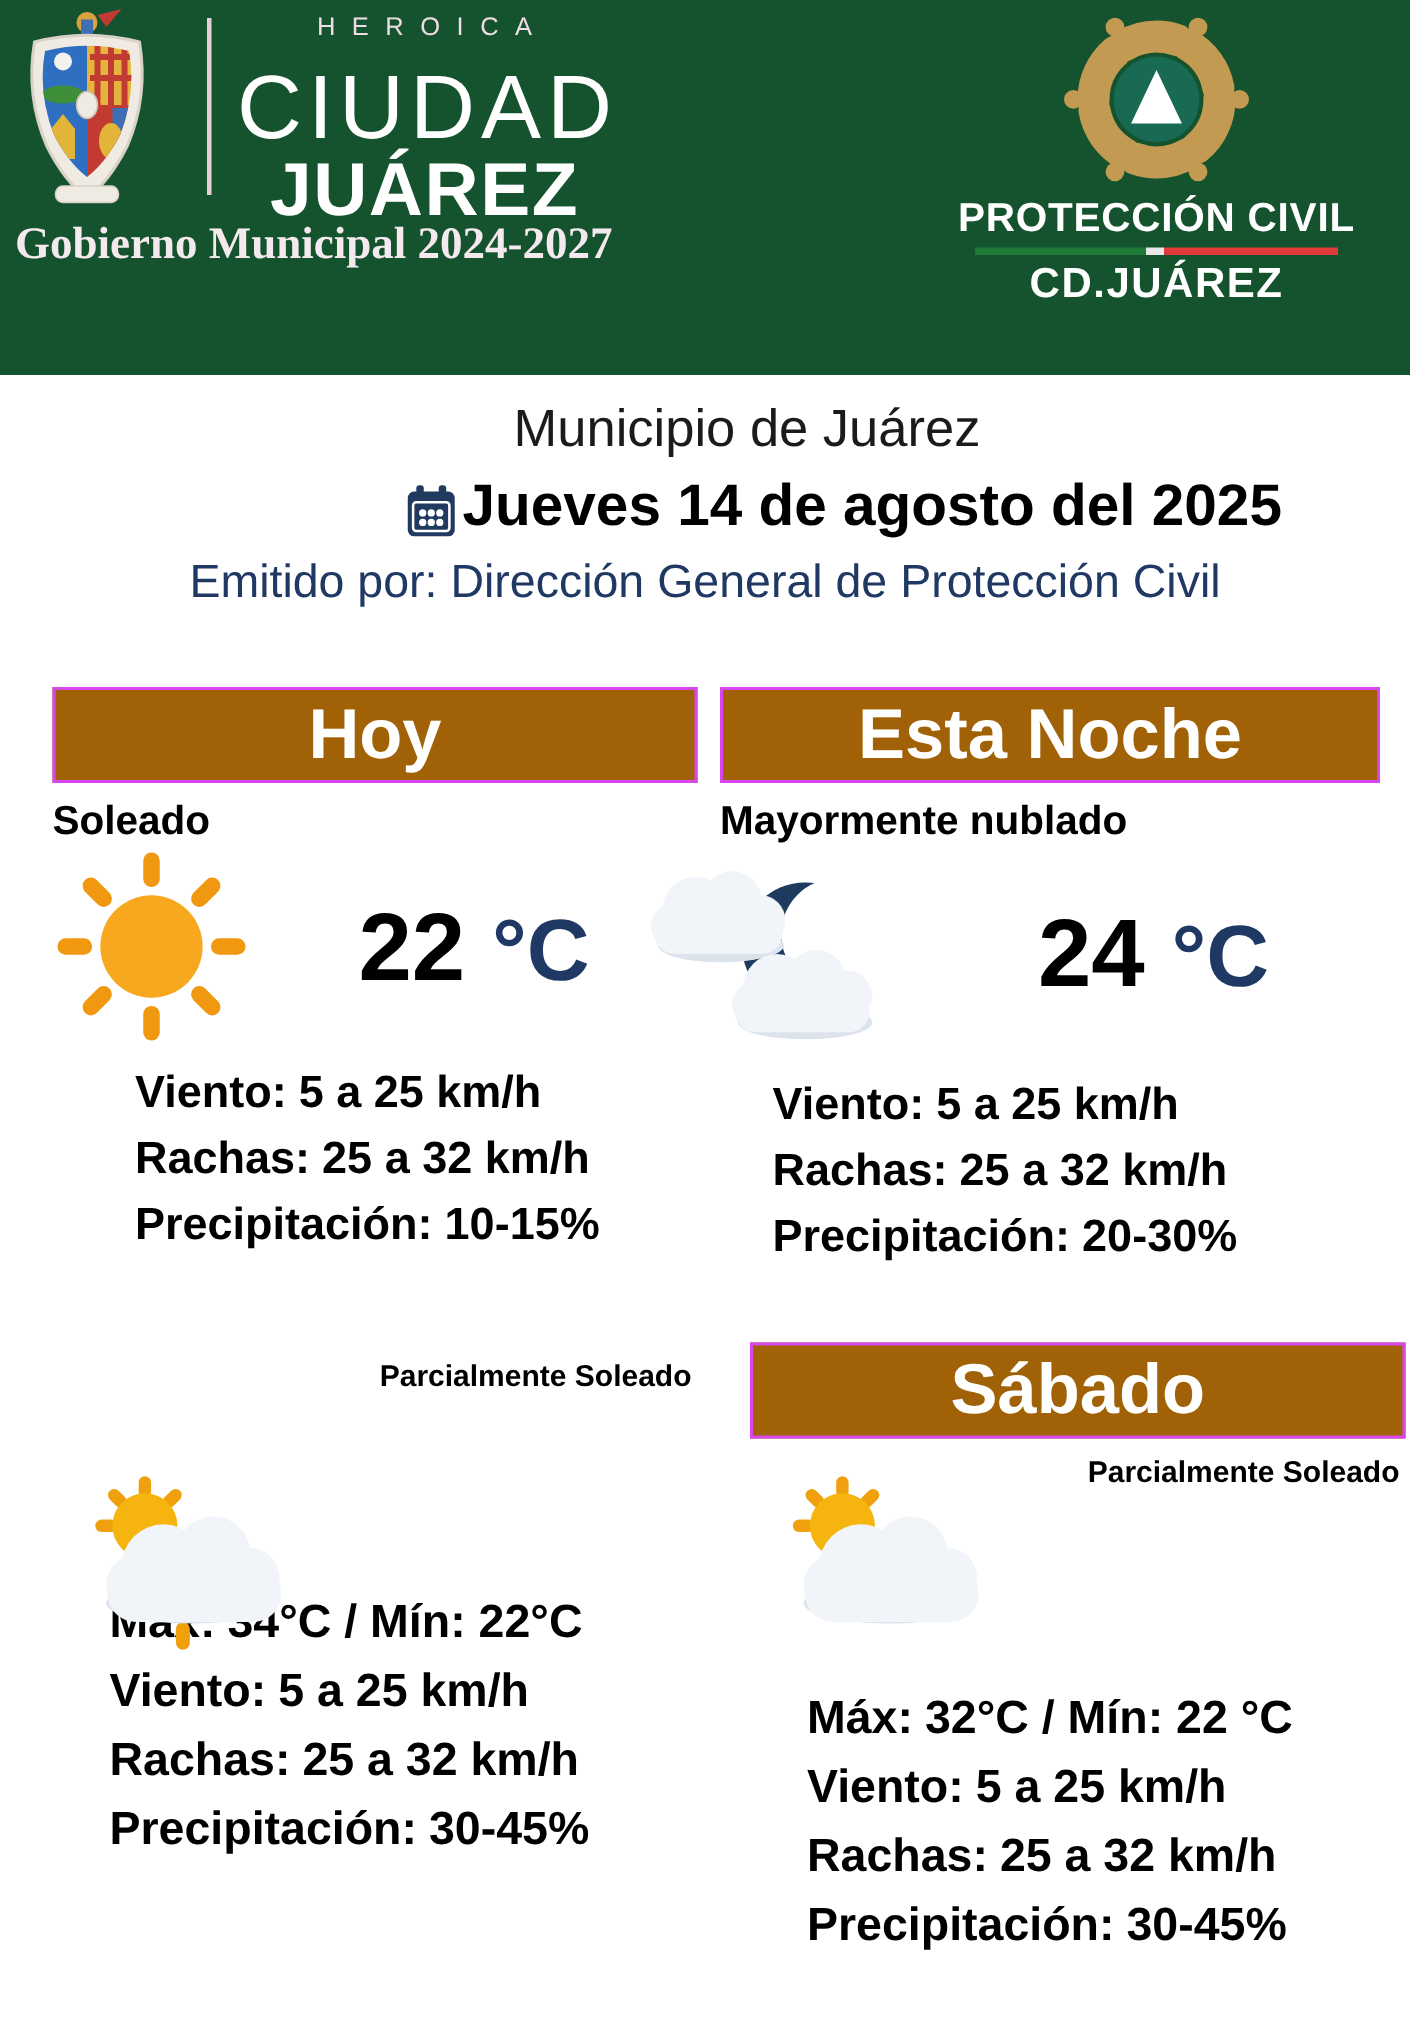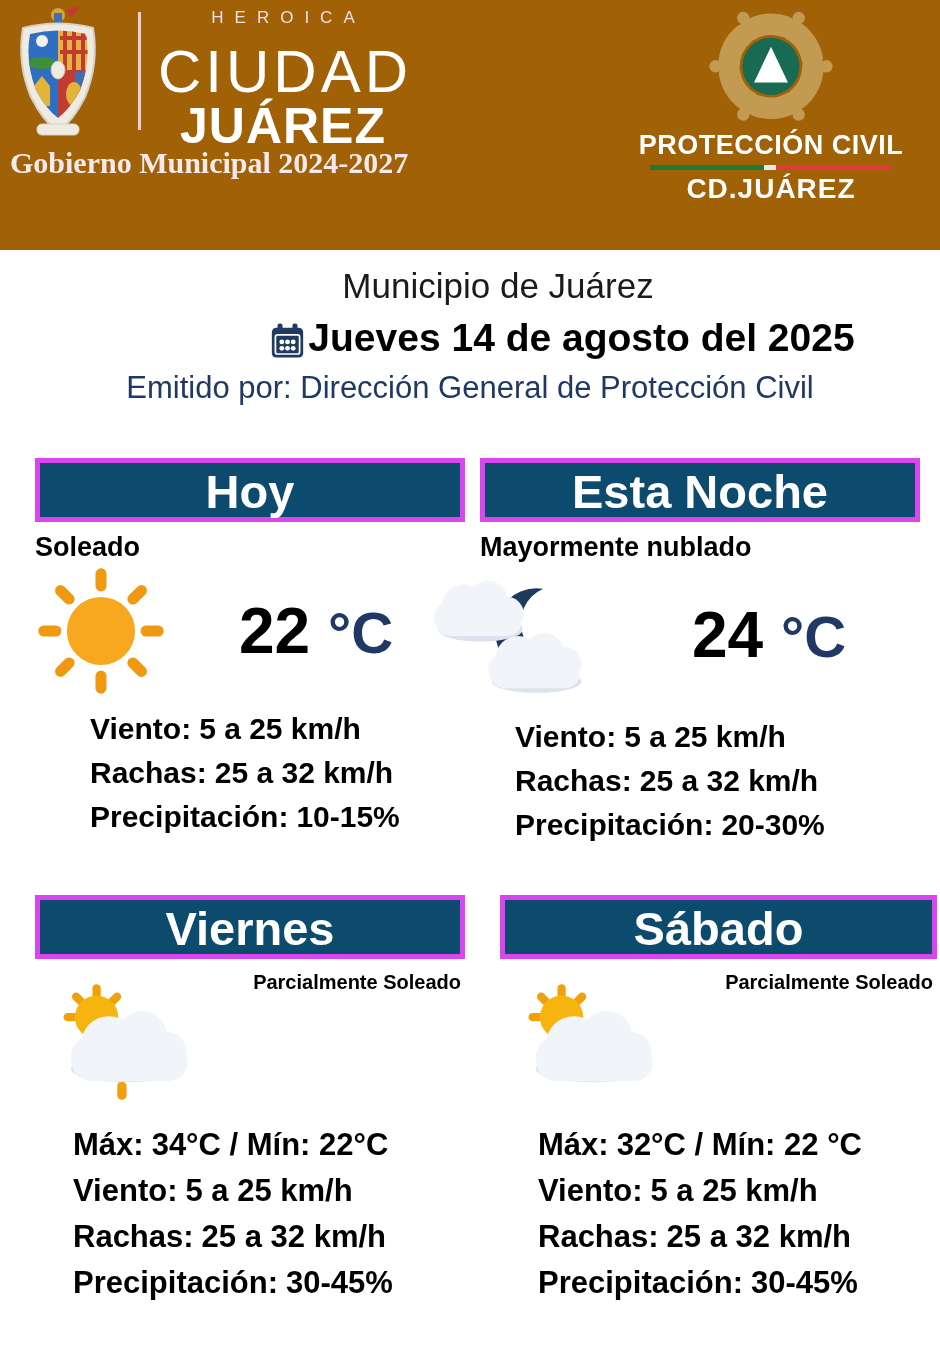--- a/index.html
+++ b/index.html
@@ -1,20 +1,20 @@
 <!DOCTYPE html>
 <html><head>
 <meta charset="utf-8">
 <style>
   html,body{margin:0;padding:0;background:#fff;}
   .page{position:relative;width:940px;height:1351px;background:#ffffff;overflow:hidden;
         font-family:"Liberation Sans",sans-serif;}
 
   
-  .header{position:relative;width:940px;height:250px;background:#a16207;}
+  .header{position:relative;width:940px;height:250px;background:#14532d;}
   .coa{position:absolute;left:12px;top:4px;width:92px;height:140px;}
   .vdivider{position:absolute;left:138px;top:12px;width:3px;height:118px;background:#E7CFDA;}
   .brand{position:absolute;left:158px;top:8px;width:250px;text-align:center;color:#fff;}
   .brand-heroica{font-size:17px;letter-spacing:11px;margin-left:11px;color:#EFDCE4;font-weight:400;}
   .brand-ciudad{font-size:60px;font-weight:300;letter-spacing:4px;line-height:1.05;margin-top:12px;}
   .brand-juarez{font-size:50px;font-weight:800;letter-spacing:1px;line-height:0.92;}
   .gobierno{position:absolute;left:10px;top:146px;color:#F4E9EE;font-family:"Liberation Serif",serif;
             font-size:30px;font-weight:600;white-space:nowrap;}
   .pc{position:absolute;right:28px;top:0;width:282px;text-align:center;}
   .pc-emblem{width:134px;height:134px;margin:2px auto 0 auto;display:block;}
@@ -30,21 +30,21 @@
               display:flex;justify-content:center;align-items:center;gap:2px;transform:translateX(92px);}
   .cal-icon{width:37px;height:37px;flex:none;margin-top:4px;}
   .intro-emitido{margin-top:10px;font-size:31px;color:#1F3864;font-weight:500;}
 
   
   .card{position:absolute;box-sizing:border-box;}
   .card-hoy{left:35px;top:458px;width:430px;}
   .card-noche{left:480px;top:458px;width:440px;}
   .card-viernes{left:35px;top:895px;width:430px;height:420px;}
   .card-sabado{left:500px;top:895px;width:437px;height:420px;}
-  .banner{background:#0c4a6e;border:5px solid #d946ef;color:#fff;font-weight:700;font-size:47px;
+  .banner{background:#a16207;border:2px solid #d946ef;color:#fff;font-weight:700;font-size:47px;
           text-align:center;height:64px;line-height:58px;box-sizing:border-box;}
   .condition{font-weight:700;font-size:27px;text-align:left;margin-top:10px;color:#000;}
   .weather-row{display:flex;align-items:center;margin-top:2px;}
   .icon-box{width:132px;height:132px;flex:none;}
   .icon-box svg{width:100%;height:100%;}
   .icon-shift{margin-left:-62px;width:200px;height:140px;}
   .temp{flex:1;text-align:center;font-weight:700;font-size:64px;white-space:nowrap;}
   .temp-num{color:#000;}
   .temp-unit{color:#1F3864;font-size:58px;}
   .details{margin-top:10px;}
@@ -230,21 +230,20 @@
         <span>25 a 32 km/h</span>
       </div>
       <div class="detail-line">
         <span>Precipitación:</span>
         <span>20-30%</span>
       </div>
     </div>
   </div>
 
   <div class="card card-bottom card-viernes">
-    <div class="banner">Viernes</div>
     <div class="condition">Parcialmente Soleado</div>
     <div class="icon-abs">
       <svg viewBox="0 0 150 120">
         <g fill="#F0A00C">
           <rect x="44" y="4" width="8" height="14" rx="4"></rect>
           <rect x="44" y="4" width="8" height="14" rx="4" transform="rotate(-45 48 36)"></rect>
           <rect x="44" y="4" width="8" height="14" rx="4" transform="rotate(-90 48 36)"></rect>
           <rect x="44" y="4" width="8" height="14" rx="4" transform="rotate(45 48 36)"></rect>
           <rect x="68" y="98" width="9" height="18" rx="4.5"></rect>
         </g>

